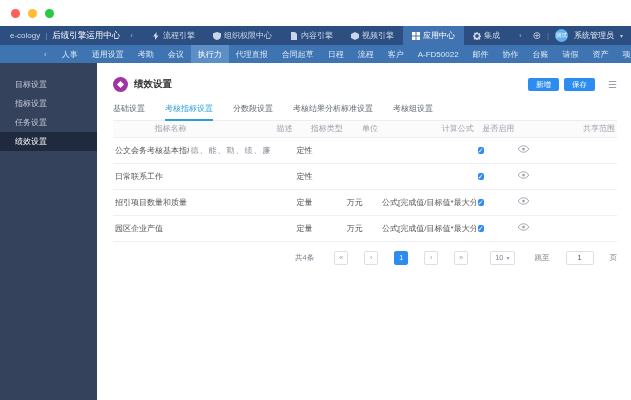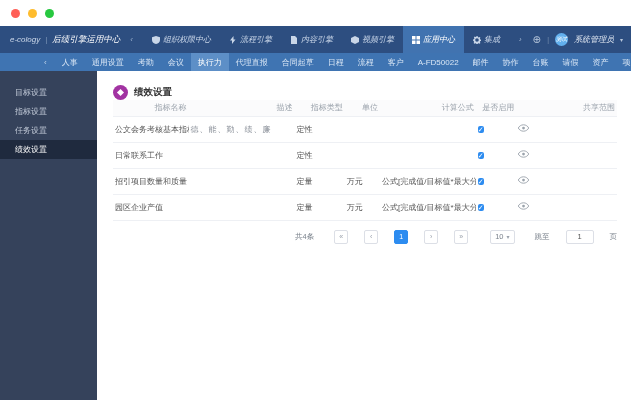--- a/index.html
+++ b/index.html
@@ -7,21 +7,21 @@
     --sidebar:#35425b; --sidebar-active:#1f2a3e; --accent:#2d8cf0; --tab-active:#2d9fd8;
     --title-icon:#a233a2;
   }
   *{box-sizing:border-box;margin:0;padding:0;}
   html,body{width:631px;height:400px;overflow:hidden;}
   body{font-family:"Liberation Sans","DejaVu Sans",sans-serif;background:#fff;}
   .chrome{height:26px;background:#ffffff;display:flex;align-items:center;padding-left:11px;gap:8px;}
   .dot{width:9px;height:9px;border-radius:50%;}
   .dot.red{background:#ff5f57;} .dot.yellow{background:#febc2e;} .dot.green{background:#28c840;}
 
-  .topnav{height:27px;background:var(--topnav);display:flex;align-items:stretch;color:#c9d6e8;font-size:8px;padding:0 8px 0 10px;font-style:italic;}
+  .topnav{height:19px;background:var(--topnav);display:flex;align-items:stretch;color:#c9d6e8;font-size:8px;padding:0 8px 0 10px;}
   .brand{display:flex;align-items:center;gap:5px;color:#fff;}
   .brand .logo{font-size:8px;color:#cdd9ea;}
   .brand .sep{color:#7a93b5;}
   .brand .product{font-size:8.5px;color:#fff;}
   .collapse{display:flex;align-items:center;color:#9fb4d0;padding:0 10px;font-size:8px;}
   .topnav-items{display:flex;align-items:stretch;}
   .topnav-item{display:flex;align-items:center;gap:3px;padding:0 9px;cursor:default;white-space:nowrap;}
   .topnav-item.active{background:var(--topnav-active);color:#fff;}
   .topnav-item svg{width:8px;height:8px;fill:currentColor;}
   .tn-right{margin-left:auto;display:flex;align-items:center;gap:6px;color:#cfdae9;}
@@ -84,29 +84,29 @@
 <div class="topnav">
   <div class="brand">
     <span class="logo">e-cology</span>
     <span class="sep">|</span>
     <span class="product">后绩引擎运用中心</span>
   </div>
   <span class="collapse">‹</span>
   <div class="topnav-items">
     <div class="topnav-item">
       <svg viewBox="0 0 8 8">
+          <path d="M4.5 0L1 4.5h2L3 8l3.5-4.5h-2z"></path>
+        </svg>
+      <span>流程引擎</span>
+    </div>
+    <div class="topnav-item">
+      <svg viewBox="0 0 8 8">
           <path d="M4 0L8 1.3V4c0 2.2-1.8 3.5-4 4-2.2-.5-4-1.8-4-4V1.3z"></path>
         </svg>
       <span>组织权限中心</span>
-    </div>
-    <div class="topnav-item">
-      <svg viewBox="0 0 8 8">
-          <path d="M4.5 0L1 4.5h2L3 8l3.5-4.5h-2z"></path>
-        </svg>
-      <span>流程引擎</span>
     </div>
     <div class="topnav-item">
       <svg viewBox="0 0 8 8">
           <path d="M1 0h4l2 2v6H1z"></path>
         </svg>
       <span>内容引擎</span>
     </div>
     <div class="topnav-item">
       <svg viewBox="0 0 8 8">
           <path d="M4 0l4 2v4L4 8 0 6V2z"></path>
@@ -166,22 +166,34 @@
     <div class="side-item">任务设置</div>
     <div class="side-item active">绩效设置</div>
   </div>
 
   <div class="main">
     <div class="title-row">
       <span class="title-icon">
           <span class="diamond"></span>
         </span>
       <span class="page-title">绩效设置</span>
-    </div>
-
+      <div class="actions">
+        <button class="btn">新增</button>
+        <button class="btn">保存</button>
+        <span class="menu-icon">☰</span>
+      </div>
+    </div>
+
+    <div class="tabs">
+      <span class="tab">基础设置</span>
+      <span class="tab active">考核指标设置</span>
+      <span class="tab">分数段设置</span>
+      <span class="tab">考核结果分析标准设置</span>
+      <span class="tab">考核组设置</span>
+    </div>
 
     <table>
       <colgroup>
         <col style="width:15%">
           <col style="width:21%">
           <col style="width:10%">
         <col style="width:7%">
           <col style="width:19%">
           <col style="width:8%">
           <col style="width:20%">

